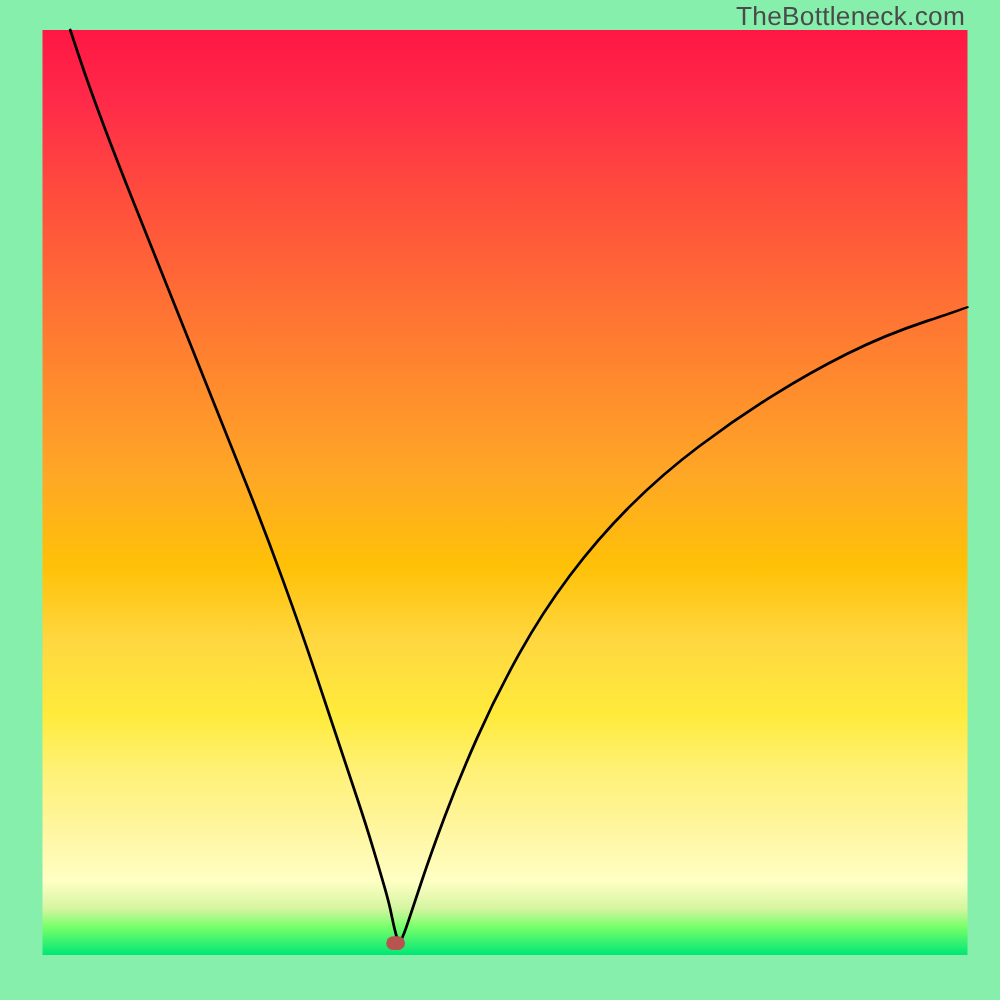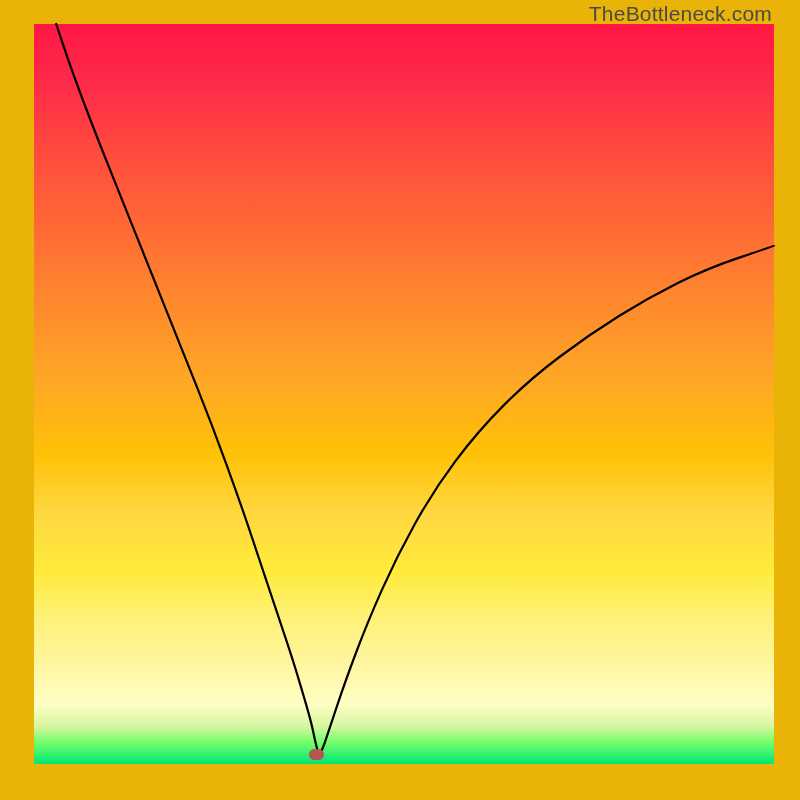--- a/index.html
+++ b/index.html
@@ -1,21 +1,21 @@
 <!DOCTYPE html>
 <html><head>
 <meta charset="utf-8">
 <style>
   * { margin: 0; padding: 0; box-sizing: border-box; }
   html, body { width: 800px; height: 800px; overflow: hidden; background: #000; }
   .frame {
     position: absolute;
     left: 0; top: 0;
     width: 800px; height: 800px;
-    background: #eab308;
+    background: #86efac;
   }
   .plot-area {
     position: absolute;
     left: 34px;
     top: 24px;
     width: 740px;
     height: 740px;
     background: linear-gradient(to bottom,
       #ff1744 0%,
       #ff2b49 8%,

